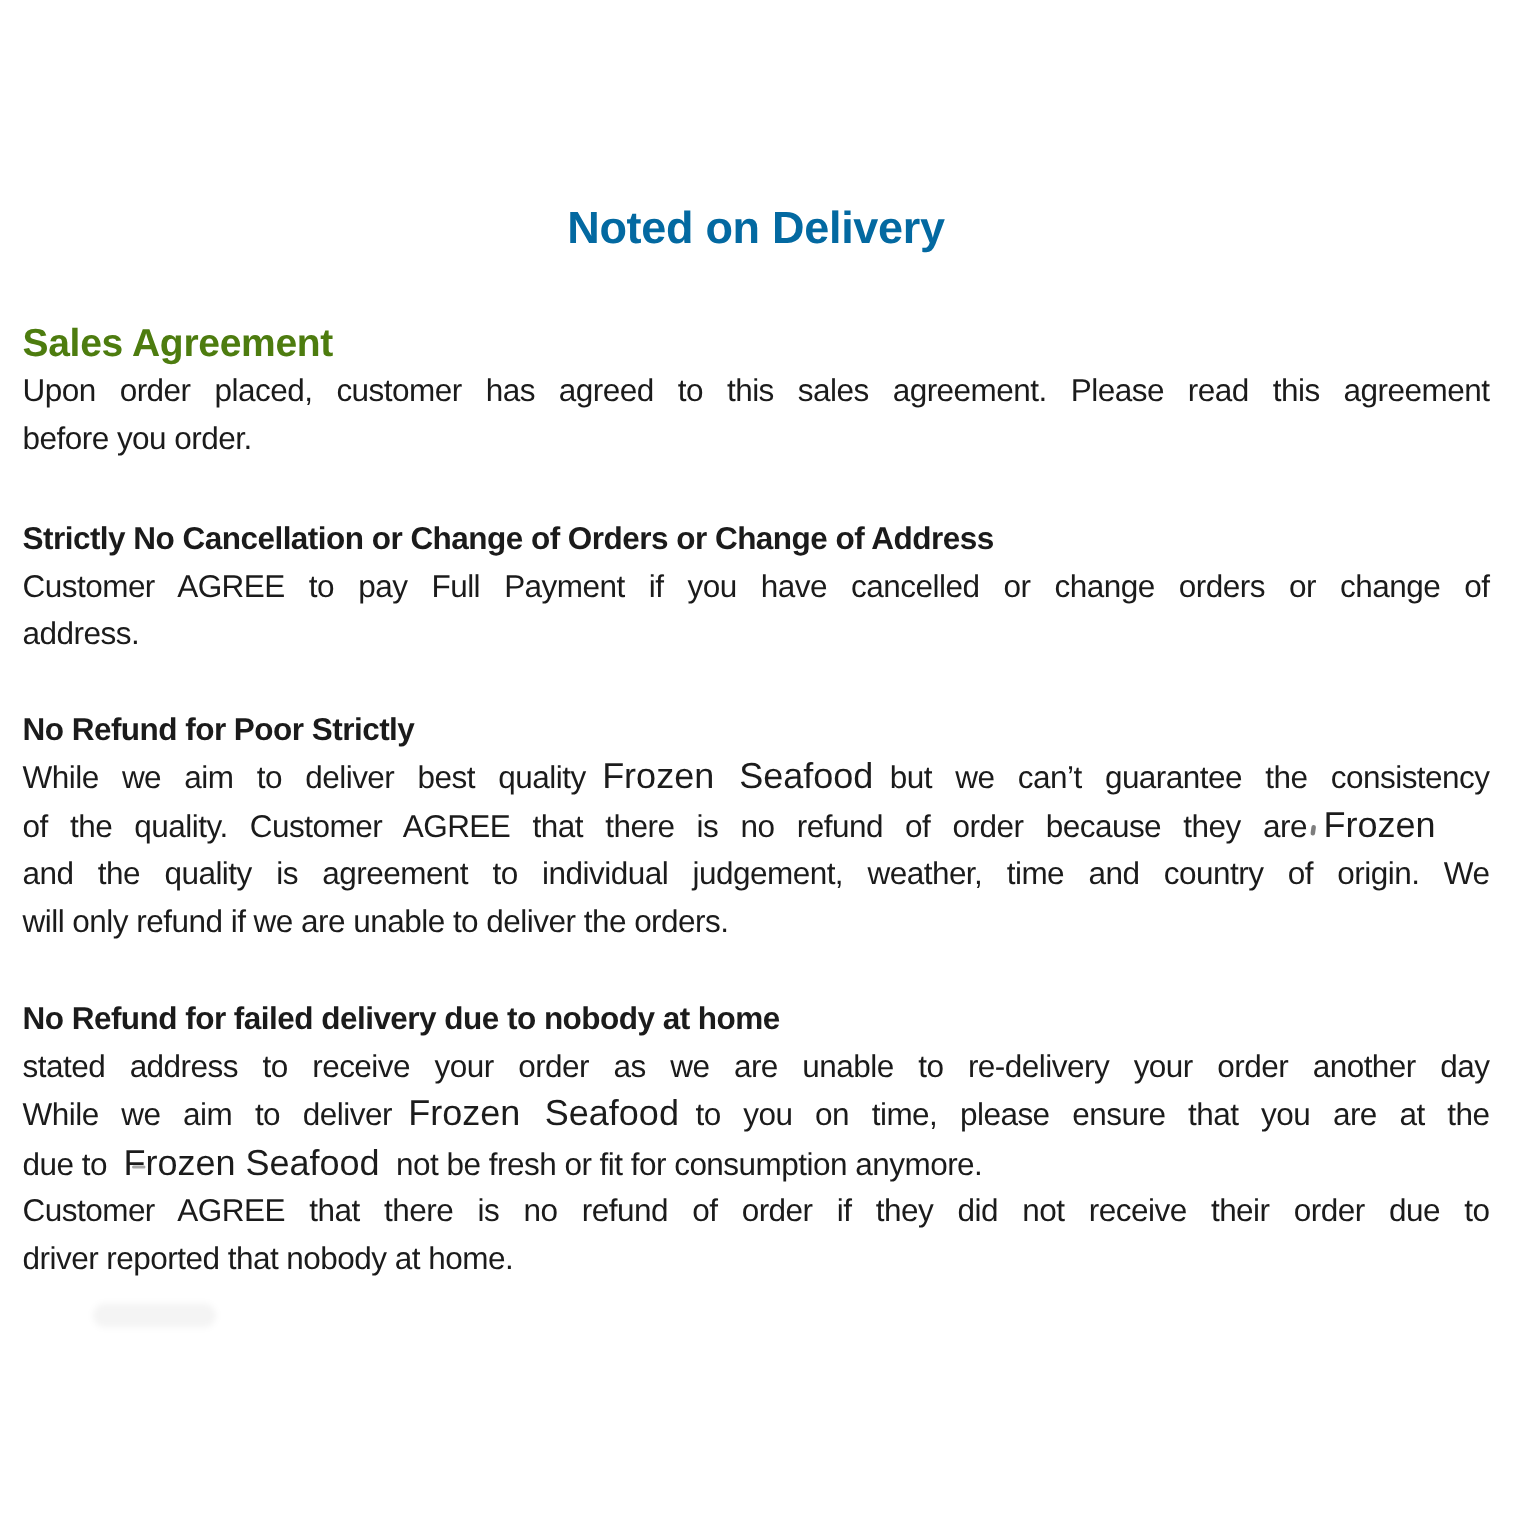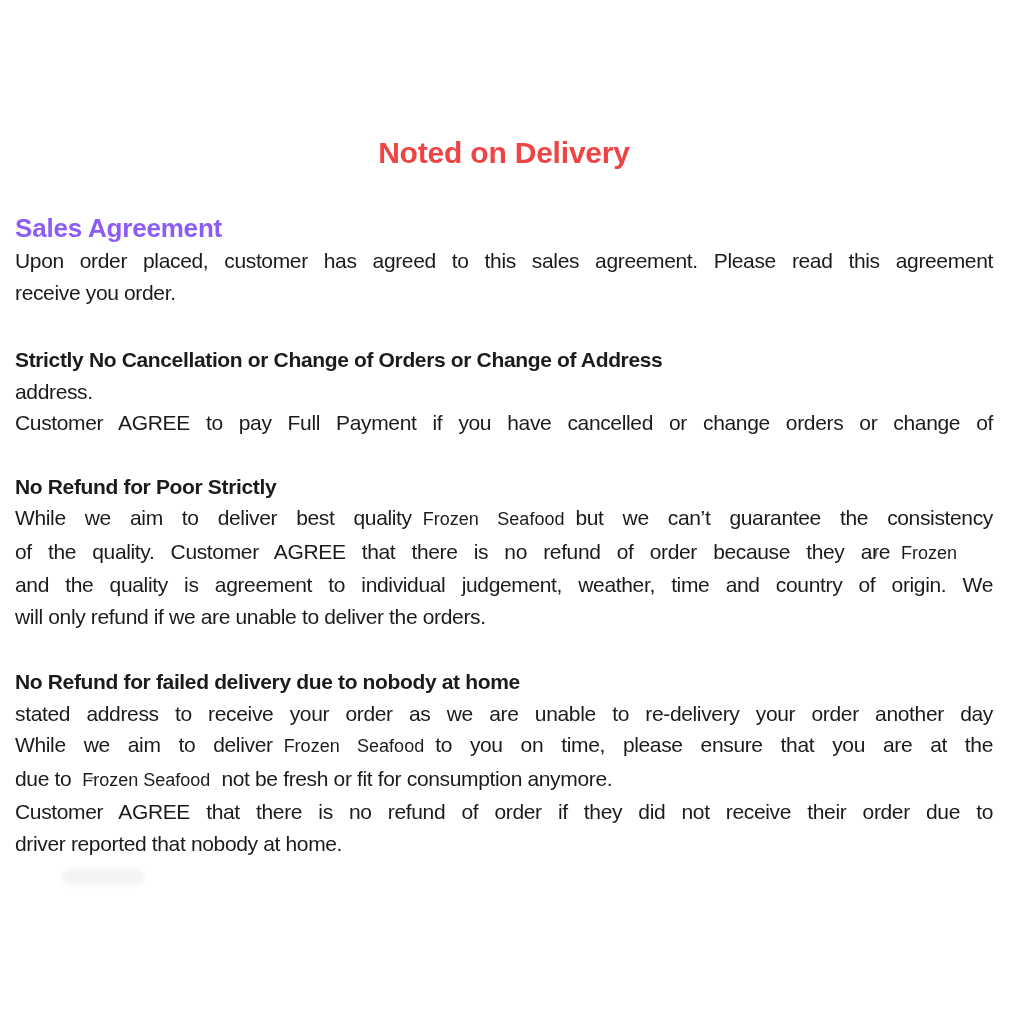--- a/index.html
+++ b/index.html
@@ -19,29 +19,29 @@
     left: 15px; top: 0;
     width: 978px;
   }
   .title {
     margin: 134px 0 0 0;
     text-align: center;
     font-size: 30px;
     line-height: 37px;
     font-weight: 700;
     letter-spacing: -0.2px;
-    color: #ef4444;
+    color: #0369a1;
   }
   .h-bold {
     margin: 41px 0 0 0;
     font-size: 26px;
     line-height: 33px;
     font-weight: 700;
     letter-spacing: -0.2px;
-    color: #8b5cf6;
+    color: #4d7c0f;
   }
   .line {
     margin: 0;
     font-size: 21px;
     line-height: 31.5px;
     letter-spacing: -0.35px;
     color: #1b1b1b;
   }
   .j {
     text-align: justify;
@@ -49,21 +49,21 @@
   }
   .uh {
     text-decoration-thickness: 1.8px;
     text-underline-offset: 4px;
     text-decoration-skip-ink: none;
   }
   .mt36 { margin-top: 36px; }
   .mt32 { margin-top: 32px; }
   .mt34 { margin-top: 34px; }
   .ins {
-    font-size: 18px;
+    font-size: 24px;
     letter-spacing: 0;
     margin: 0 11px;
     color: #1c1c1c;
   }
   .ins.end { margin-right: 0; }
   .pr36 { padding-right: 36px; }
   
   .artifact { position: absolute; pointer-events: none; }
   .artifact-comma {
     left: 874px; top: 550px; width: 3px; height: 7px;
@@ -84,27 +84,27 @@
 <body>
 
 <div class="page">
   <div class="content">
 
     <h1 class="title">Noted on Delivery</h1>
 
     <section>
       <h2 class="h-bold">Sales Agreement</h2>
       <p class="line j">Upon order placed, customer has agreed to this sales agreement. Please read this agreement</p>
-      <p class="line">receive you order.</p>
+      <p class="line">before you order.</p>
     </section>
 
     <section>
       <h3 class="line uh mt36">Strictly No Cancellation or Change of Orders or Change of Address</h3>
+      <p class="line j">Customer AGREE to pay Full Payment if you have cancelled or change orders or change of</p>
       <p class="line">address.</p>
-      <p class="line j">Customer AGREE to pay Full Payment if you have cancelled or change orders or change of</p>
     </section>
 
     <section>
       <h3 class="line uh mt32">No Refund for Poor Strictly</h3>
       <p class="line j"><span>While we aim to deliver best quality</span><span class="ins">Frozen Seafood</span><span>but we can’t guarantee the consistency</span></p>
       <p class="line j pr36"><span>of the quality. Customer AGREE that there is no refund of order because they are</span><span class="ins end">Frozen</span></p>
       <p class="line j">and the quality is agreement to individual judgement, weather, time and country of origin. We</p>
       <p class="line">will only refund if we are unable to deliver the orders.</p>
     </section>
 

